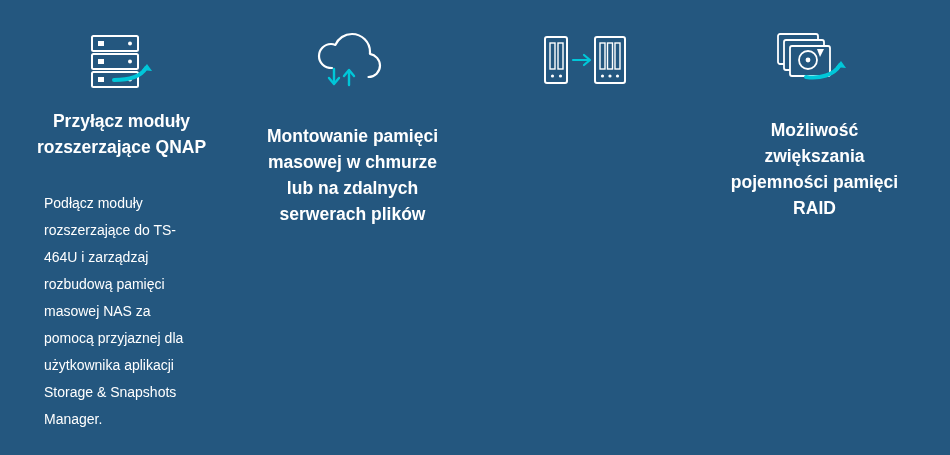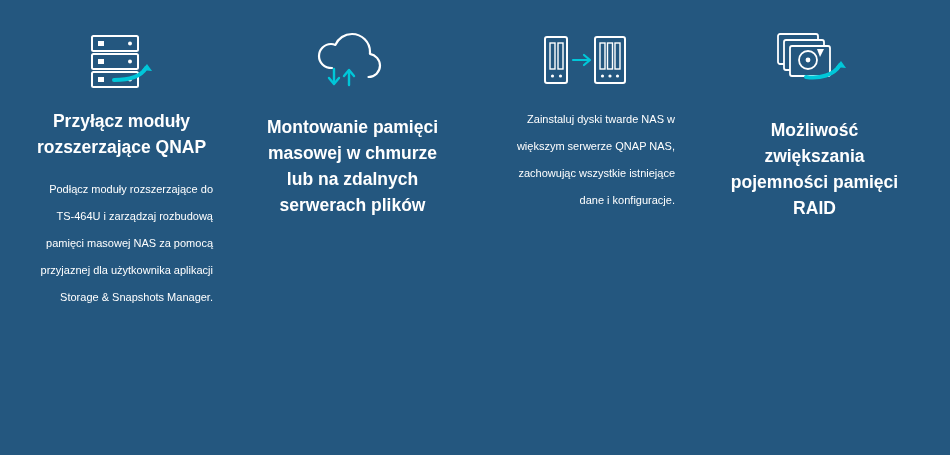--- a/index.html
+++ b/index.html
@@ -38,28 +38,28 @@
   .feature-title {
     color: #ffffff;
     font-size: 17.5px;
     font-weight: bold;
     line-height: 26px;
     text-align: center;
     margin: 0 0 14px 0;
   }
   .feature-body {
     color: #ffffff;
-    font-size: 11px;
+    font-size: 14px;
     line-height: 27px;
-    text-align: right;
-    margin: 2px;
+    text-align: left;
+    margin: 16px;
     font-weight: normal;
   }
   .f1 .feature-title { margin-top: 4px; }
-  .f2 .feature-title { margin-top: 10px; }
+  .f2 .feature-title { margin-top: 19px; }
   .f3 .feature-title { margin-top: 4px; }
   .f4 .feature-title { margin-top: 13px; }
   svg { display: block; }
 </style>
 </head>
 <body>
 
 <div class="features">
 
   <div class="feature f1">
@@ -107,21 +107,20 @@
         <path d="M47 24 L53 29 L47 34" stroke="#00c7d9" stroke-width="2.2" fill="none" stroke-linecap="round" stroke-linejoin="round"></path>
         <rect x="58" y="6" width="30" height="46" rx="2" stroke="#ffffff" stroke-width="2"></rect>
         <rect x="63" y="12" width="5" height="26" stroke="#ffffff" stroke-width="1.4"></rect>
         <rect x="70.5" y="12" width="5" height="26" stroke="#ffffff" stroke-width="1.4"></rect>
         <rect x="78" y="12" width="5" height="26" stroke="#ffffff" stroke-width="1.4"></rect>
         <circle cx="65.5" cy="45" r="1.6" fill="#ffffff"></circle>
         <circle cx="73" cy="45" r="1.6" fill="#ffffff"></circle>
         <circle cx="80.5" cy="45" r="1.6" fill="#ffffff"></circle>
       </svg>
     </div>
-    <p class="feature-body">Zainstaluj dyski twarde NAS w większym serwerze QNAP NAS, zachowując wszystkie istniejące dane i konfiguracje.</p>
   </div>
 
   <div class="feature f4">
     <div class="icon-wrap">
       <svg width="86" height="64" viewBox="0 0 86 64" fill="none">
         <rect x="6" y="5" width="40" height="30" rx="2" stroke="#ffffff" stroke-width="1.8"></rect>
         <rect x="12" y="11" width="40" height="30" rx="2" stroke="#ffffff" stroke-width="1.8" fill="#24577f"></rect>
         <rect x="18" y="17" width="40" height="30" rx="2" stroke="#ffffff" stroke-width="1.8" fill="#24577f"></rect>
         <circle cx="36" cy="31" r="9" stroke="#ffffff" stroke-width="1.8" fill="none"></circle>
         <circle cx="36" cy="31" r="2.4" fill="#ffffff"></circle>

